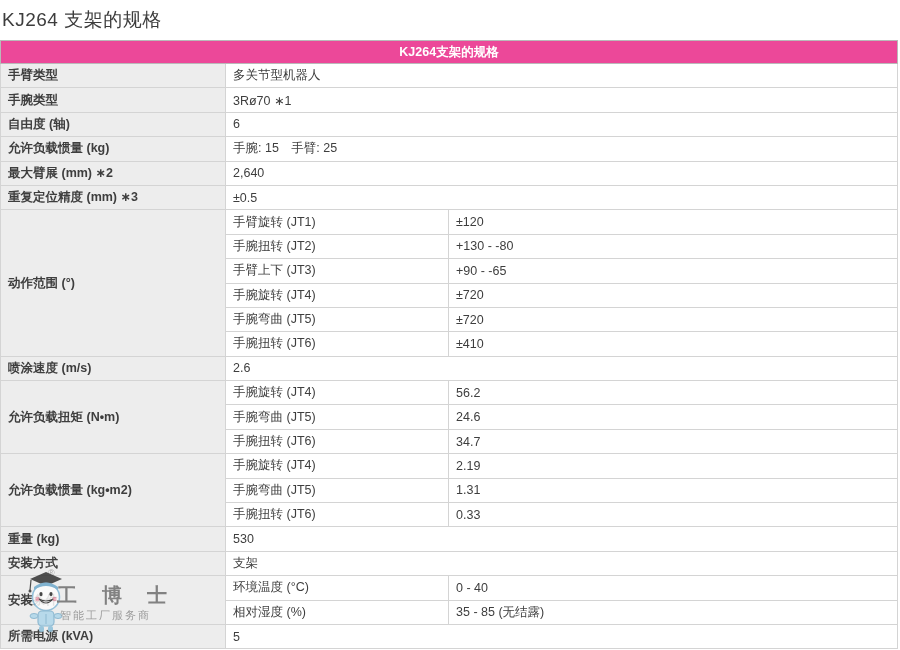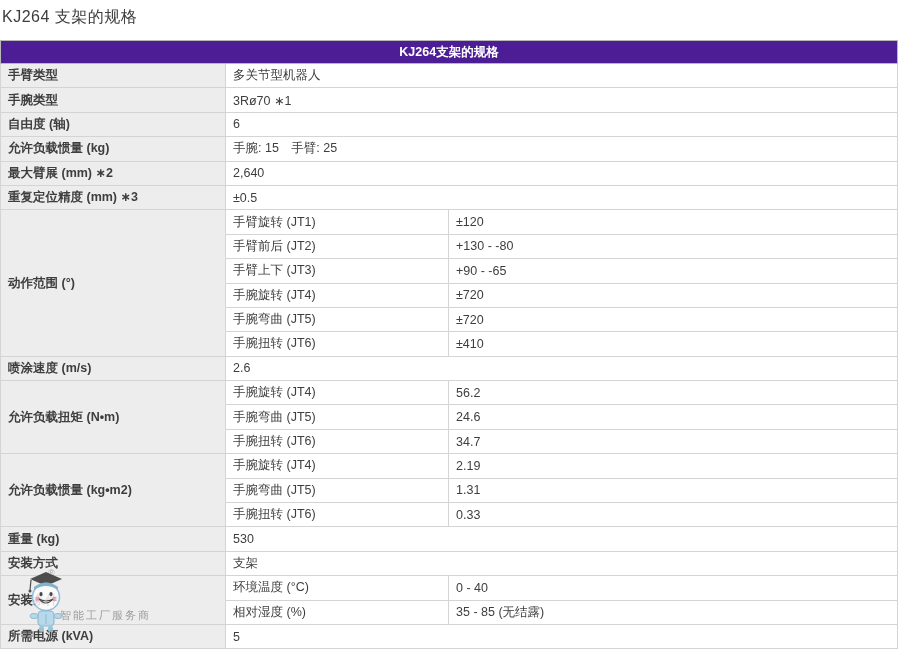--- a/index.html
+++ b/index.html
@@ -1,30 +1,30 @@
 <!DOCTYPE html>
 <html><head>
 <meta charset="utf-8">
 <style>
   * { margin:0; padding:0; box-sizing:border-box; }
   html,body { width:900px; height:650px; overflow:hidden; background:#ffffff;
     font-family:"Liberation Sans","DejaVu Sans",sans-serif; }
   .page { position:relative; width:900px; height:650px; }
 
-  .page-title { position:absolute; left:2px; top:7px; font-size:16px; font-weight:400;
+  .page-title { position:absolute; left:2px; top:7px; font-size:19px; font-weight:400;
     color:#3d3d3d; letter-spacing:0.5px; }
 
   table.spec { position:absolute; left:0; top:40px; width:897px;
     border-collapse:collapse; table-layout:fixed; }
   table.spec th, table.spec td { border:1px solid #d4d4d4; font-size:12.5px;
     color:#3e3e3e; vertical-align:middle; padding:0 12px 0 7px; text-align:left;
     white-space:nowrap; overflow:hidden; }
   table.spec thead tr { height:23px; }
   table.spec tbody tr { height:24.4px; }
-  table.spec th.hdr { background:#4c1d95; color:#ffffff; font-weight:bold;
+  table.spec th.hdr { background:#ec4899; color:#ffffff; font-weight:bold;
     text-align:center; padding:0; border-color:#b9b9b9; }
   td.label { background:#ededed; font-weight:bold; }
   td.subname { background:#ffffff; font-weight:normal; }
   td.value { background:#ffffff; font-weight:normal; }
 
   .watermark { position:absolute; left:0; top:556px; width:220px; height:90px;
     z-index:5; opacity:0.85; pointer-events:none; }
   .wm-reg { position:absolute; left:48px; top:12px; font-size:9px; color:#9a9a9a; }
   .wm-mascot { position:absolute; left:26px; top:14px; }
   .wm-brand { position:absolute; left:57px; top:26px; font-size:20px; font-weight:bold;
@@ -76,21 +76,21 @@
         <tr>
           <td class="label">重复定位精度 (mm) ∗3</td>
           <td class="value" colspan="2">±0.5</td>
         </tr>
         <tr>
           <td class="label" rowspan="6">动作范围 (°)</td>
           <td class="subname">手臂旋转 (JT1)</td>
           <td class="value">±120</td>
         </tr>
         <tr>
-          <td class="subname">手臂前后 (JT2)</td>
+          <td class="subname">手腕扭转 (JT2)</td>
           <td class="value">+130 - -80</td>
         </tr>
         <tr>
           <td class="subname">手臂上下 (JT3)</td>
           <td class="value">+90 - -65</td>
         </tr>
         <tr>
           <td class="subname">手腕旋转 (JT4)</td>
           <td class="value">±720</td>
         </tr>
@@ -171,16 +171,17 @@
         <circle cx="28.5" cy="29" r="2.2" fill="#f3a9ba"></circle>
         <path d="M13,29 Q20,37 27,29 Q20,33 13,29 Z" fill="#ffffff" stroke="#333333" stroke-width="1.1"></path>
         <rect x="12" y="41" width="16" height="15" rx="4" fill="#aed6ea" stroke="#7fb0cc" stroke-width="1.2"></rect>
         <line x1="20" y1="44" x2="20" y2="54" stroke="#7fb0cc" stroke-width="1"></line>
         <ellipse cx="8" cy="46" rx="4" ry="2.5" fill="#aed6ea" stroke="#7fb0cc" stroke-width="1"></ellipse>
         <ellipse cx="32" cy="46" rx="4" ry="2.5" fill="#aed6ea" stroke="#7fb0cc" stroke-width="1"></ellipse>
         <rect x="13" y="56" width="5" height="6" rx="2" fill="#8cc0da"></rect>
         <rect x="22" y="56" width="5" height="6" rx="2" fill="#8cc0da"></rect>
       </svg>
     </span>
+    <span class="wm-brand">工 博 士</span>
     <span class="wm-tagline">智能工厂服务商</span>
   </div>
 
 </div>
 
 </body></html>

